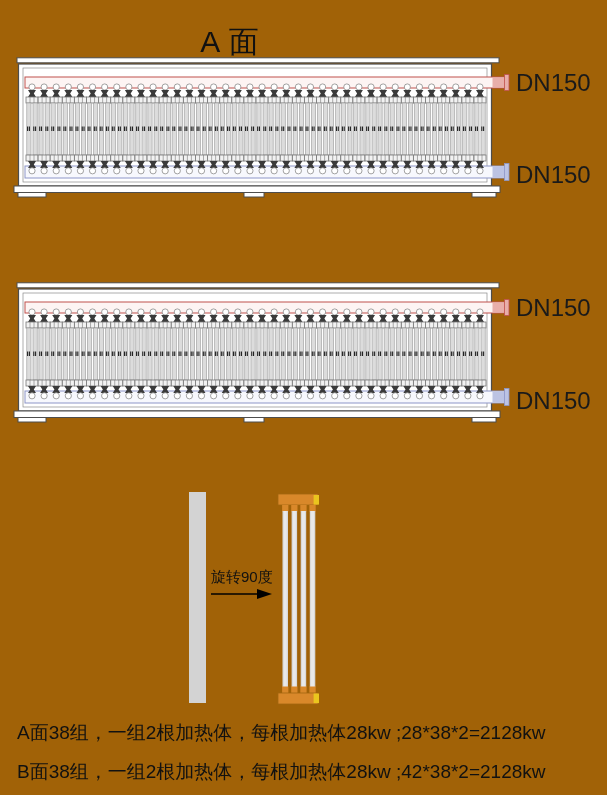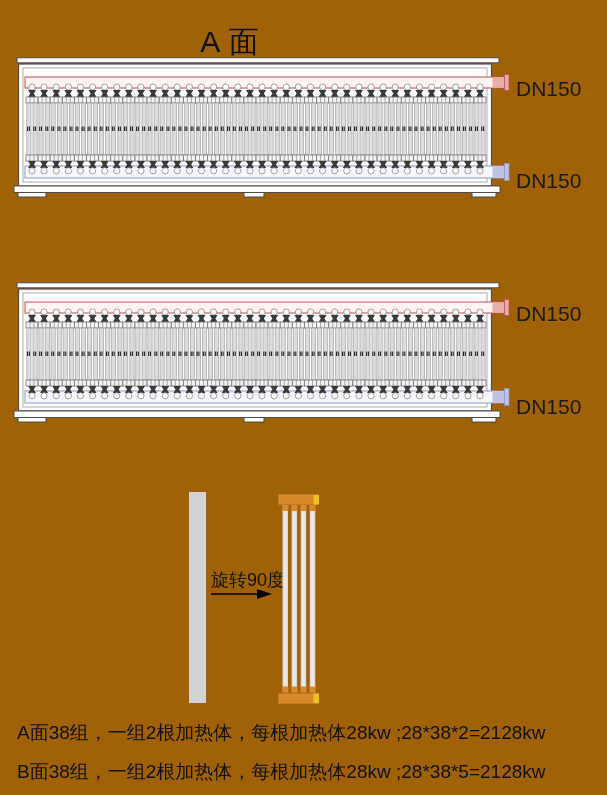--- a/index.html
+++ b/index.html
@@ -5,29 +5,29 @@
   html,body{margin:0;padding:0;background:#ffffff;}
   #canvas{
     position:relative;width:607px;height:795px;background:#a16207;overflow:hidden;
     font-family:"Liberation Sans","DejaVu Sans",sans-serif;color:#1a1a1a;
   }
   .panel-title{
     position:absolute;left:0;width:460px;text-align:center;
     font-size:30px;font-weight:500;color:#111;letter-spacing:1px;white-space:nowrap;
   }
   .dn-label{
-    position:absolute;font-size:21px;color:#1a1a1a;white-space:nowrap;margin-top:8px;
+    position:absolute;font-size:24px;color:#1a1a1a;white-space:nowrap;
   }
   .panel-svg{position:absolute;left:0;width:515px;height:141px;}
   #grey-bar{
     position:absolute;left:189px;top:492px;width:17px;height:211px;
     background:#d3d3d3;
   }
   #rotate-label{
-    position:absolute;left:211px;top:568px;font-size:18px;color:#111;white-space:nowrap;
+    position:absolute;left:211px;top:568px;font-size:15px;color:#111;white-space:nowrap;
   }
   #rotate-arrow{position:absolute;left:206px;top:586px;}
   #detail-svg{position:absolute;left:276px;top:492px;}
   .note-line{
     position:absolute;left:17px;font-size:19px;color:#111;white-space:nowrap;letter-spacing:0;
   }
   #note-line-a{top:720px;}
   #note-line-b{top:759px;}
   #watermark{
     position:absolute;left:204px;top:754px;font-size:28px;font-weight:bold;color:#0d0d0d;
@@ -1315,15 +1315,15 @@
       <rect x="35.099999999999994" y="19" width="2.9" height="176" fill="#e9e9e9"></rect>
       <rect x="6.1" y="194.5" width="6.3" height="6.5" fill="#d9882a"></rect>
       <rect x="15.2" y="194.5" width="6.3" height="6.5" fill="#d9882a"></rect>
       <rect x="24.3" y="194.5" width="6.3" height="6.5" fill="#d9882a"></rect>
       <rect x="33.4" y="194.5" width="6.3" height="6.5" fill="#d9882a"></rect>
       <rect x="2" y="201" width="40" height="11" fill="#d9882a" stroke="#a2660f" stroke-width="0.8"></rect>
       <rect x="37.6" y="201.5" width="5.4" height="9.6" fill="#eac51e"></rect>
     </svg>
 
   <div id="note-line-a" class="note-line">A面38组，一组2根加热体，每根加热体28kw ;28*38*2=2128kw</div>
-  <div id="note-line-b" class="note-line">B面38组，一组2根加热体，每根加热体28kw ;28*38*5=2128kw</div>
+  <div id="note-line-b" class="note-line">B面38组，一组2根加热体，每根加热体28kw ;42*38*2=2128kw</div>
 
 </div>
 
 </body></html>

